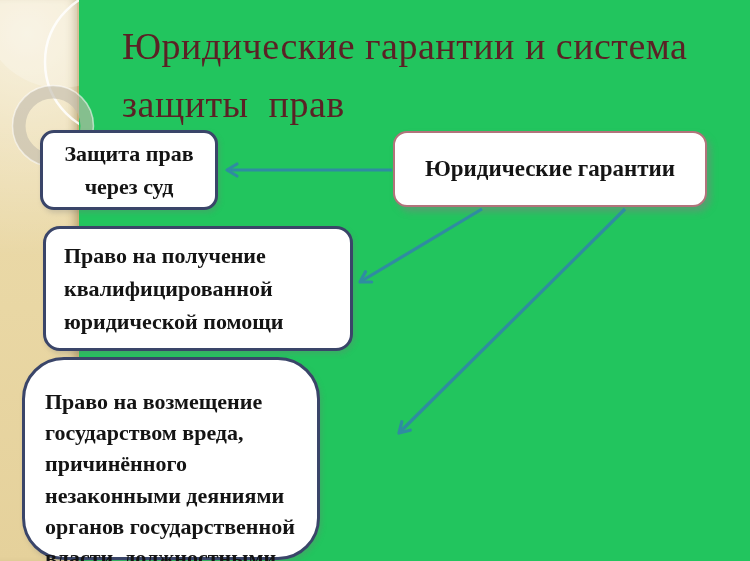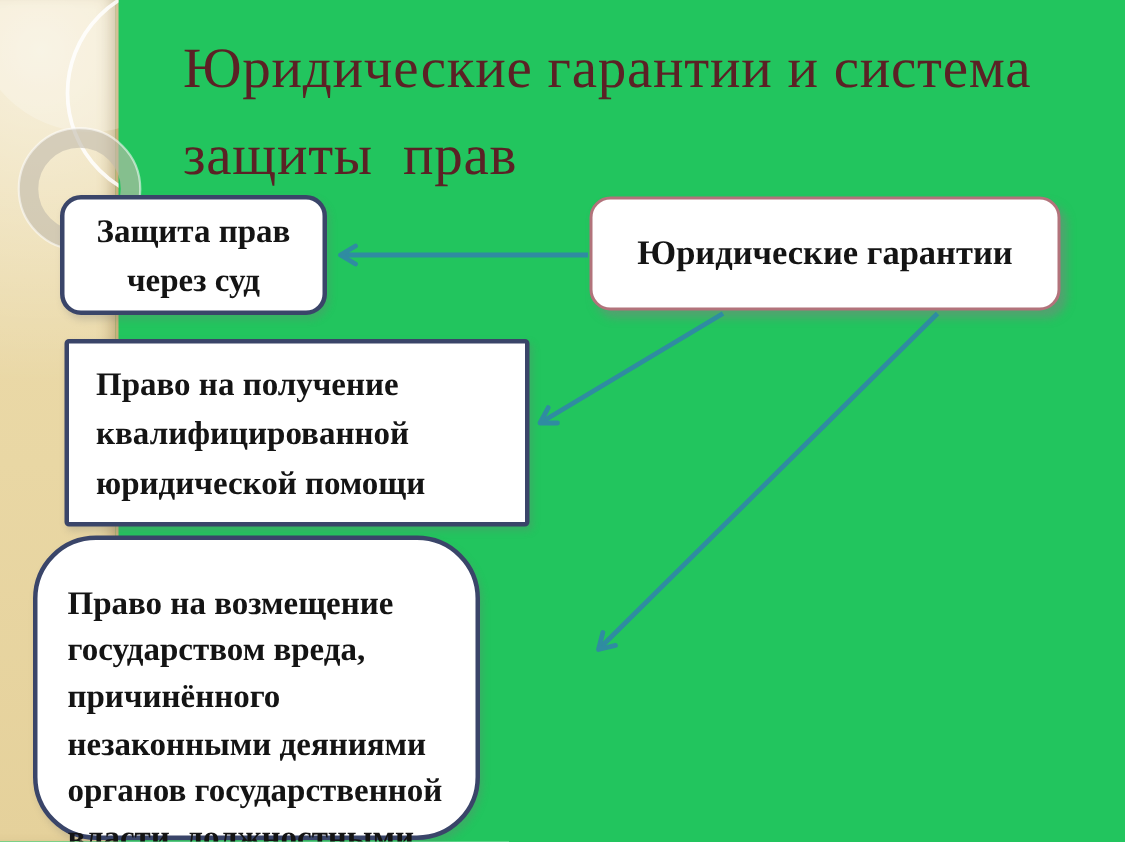--- a/index.html
+++ b/index.html
@@ -37,21 +37,21 @@
     box-shadow:2px 3px 5px rgba(120,120,120,0.28);
   }
   .box-navy{border:3px solid var(--c-navy);}
   .box-rose{border:2px solid var(--c-rose);box-shadow:4px 5px 6px rgba(130,130,130,0.5);}
   .box-court{
     left:40px;top:130px;width:178px;height:80px;border-radius:14px;
     justify-content:center;text-align:center;font-size:22px;line-height:1.5;
     padding:4px 10px;
   }
   .box-aid{
-    left:43px;top:226px;width:310px;height:125px;border-radius:3px;
+    left:43px;top:226px;width:310px;height:125px;border-radius:17px;
     font-size:22px;line-height:1.5;padding:6px 10px 6px 18px;
   }
   .box-comp{
     left:22px;top:357px;width:298px;height:203px;border-radius:42px;
     font-size:22px;line-height:1.42;padding:26px 14px 6px 20px;
     align-items:flex-start;
   }
   .box-guar{
     left:393px;top:131px;width:314px;height:76px;border-radius:14px;
     justify-content:center;text-align:center;font-size:23px;

